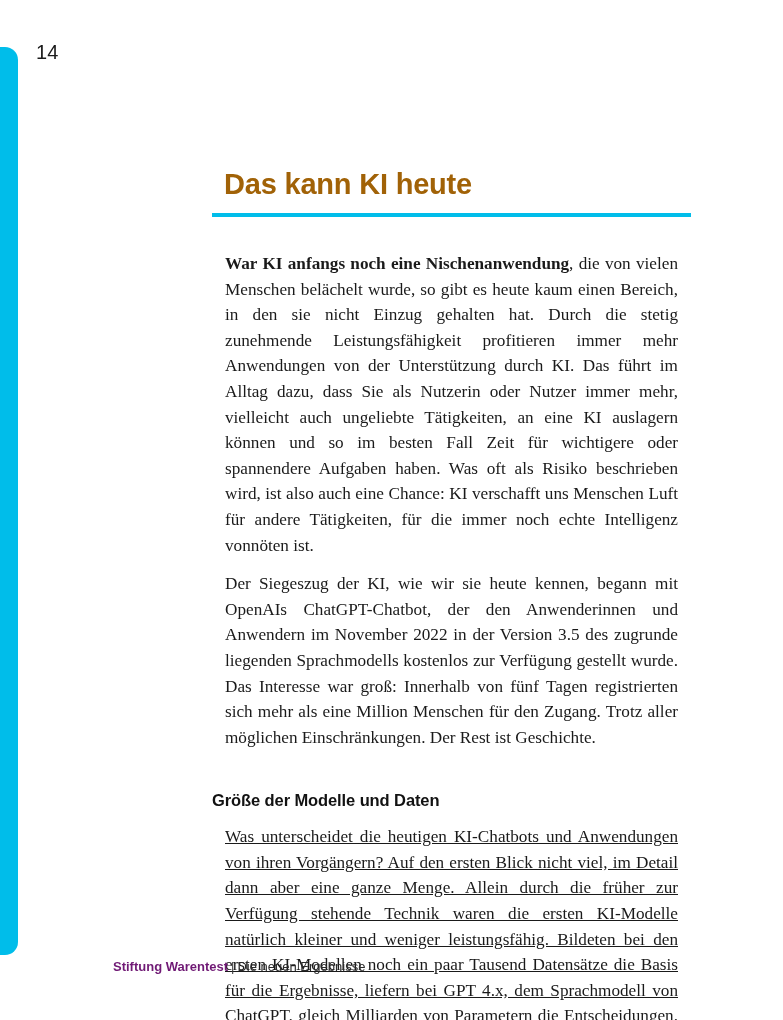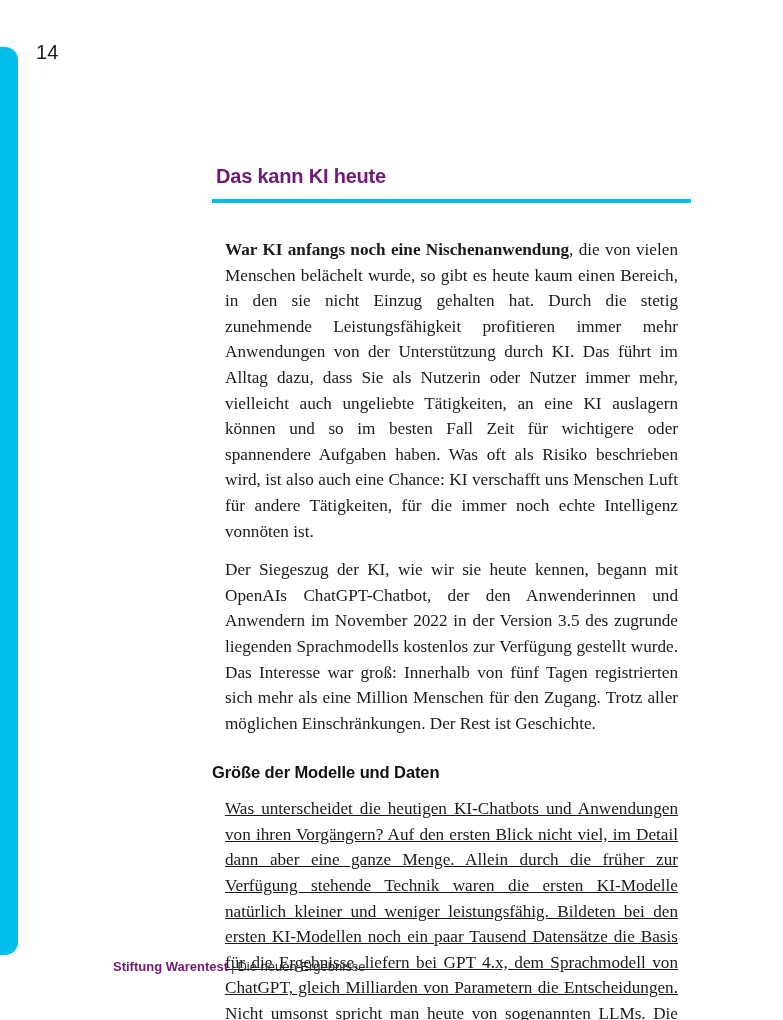--- a/index.html
+++ b/index.html
@@ -51,25 +51,25 @@
 
   
   .column {
     position: absolute;
     left: 212px;
     top: 155px;
     width: 479px;
   }
 
   h1.chapter-title {
-    margin: 4px;
+    margin: 12px;
     font-family: "Liberation Sans", sans-serif;
-    font-size: 20px;
+    font-size: 29px;
     font-weight: 700;
-    color: #701a75;
+    color: #a16207;
     letter-spacing: -0.2px;
     line-height: 34px;
   }
 
   .title-rule {
     margin-top: 6px;
     width: 479px;
     height: 4px;
     background: #00bdea;
   }
@@ -93,21 +93,21 @@
   p.body.last-ragged {
     text-align: justify;
     text-decoration: underline;
   }
 
   .lead-in {
     font-weight: 700;
   }
 
   h2.subhead {
-    margin: 25px 0 1px 0;
+    margin: 39px 0 1px 0;
     font-family: "Liberation Sans", sans-serif;
     font-size: 16.5px;
     font-weight: 700;
     color: #121212;
     line-height: 22px;
     letter-spacing: -0.1px;
   }
 
   
   .footer {

